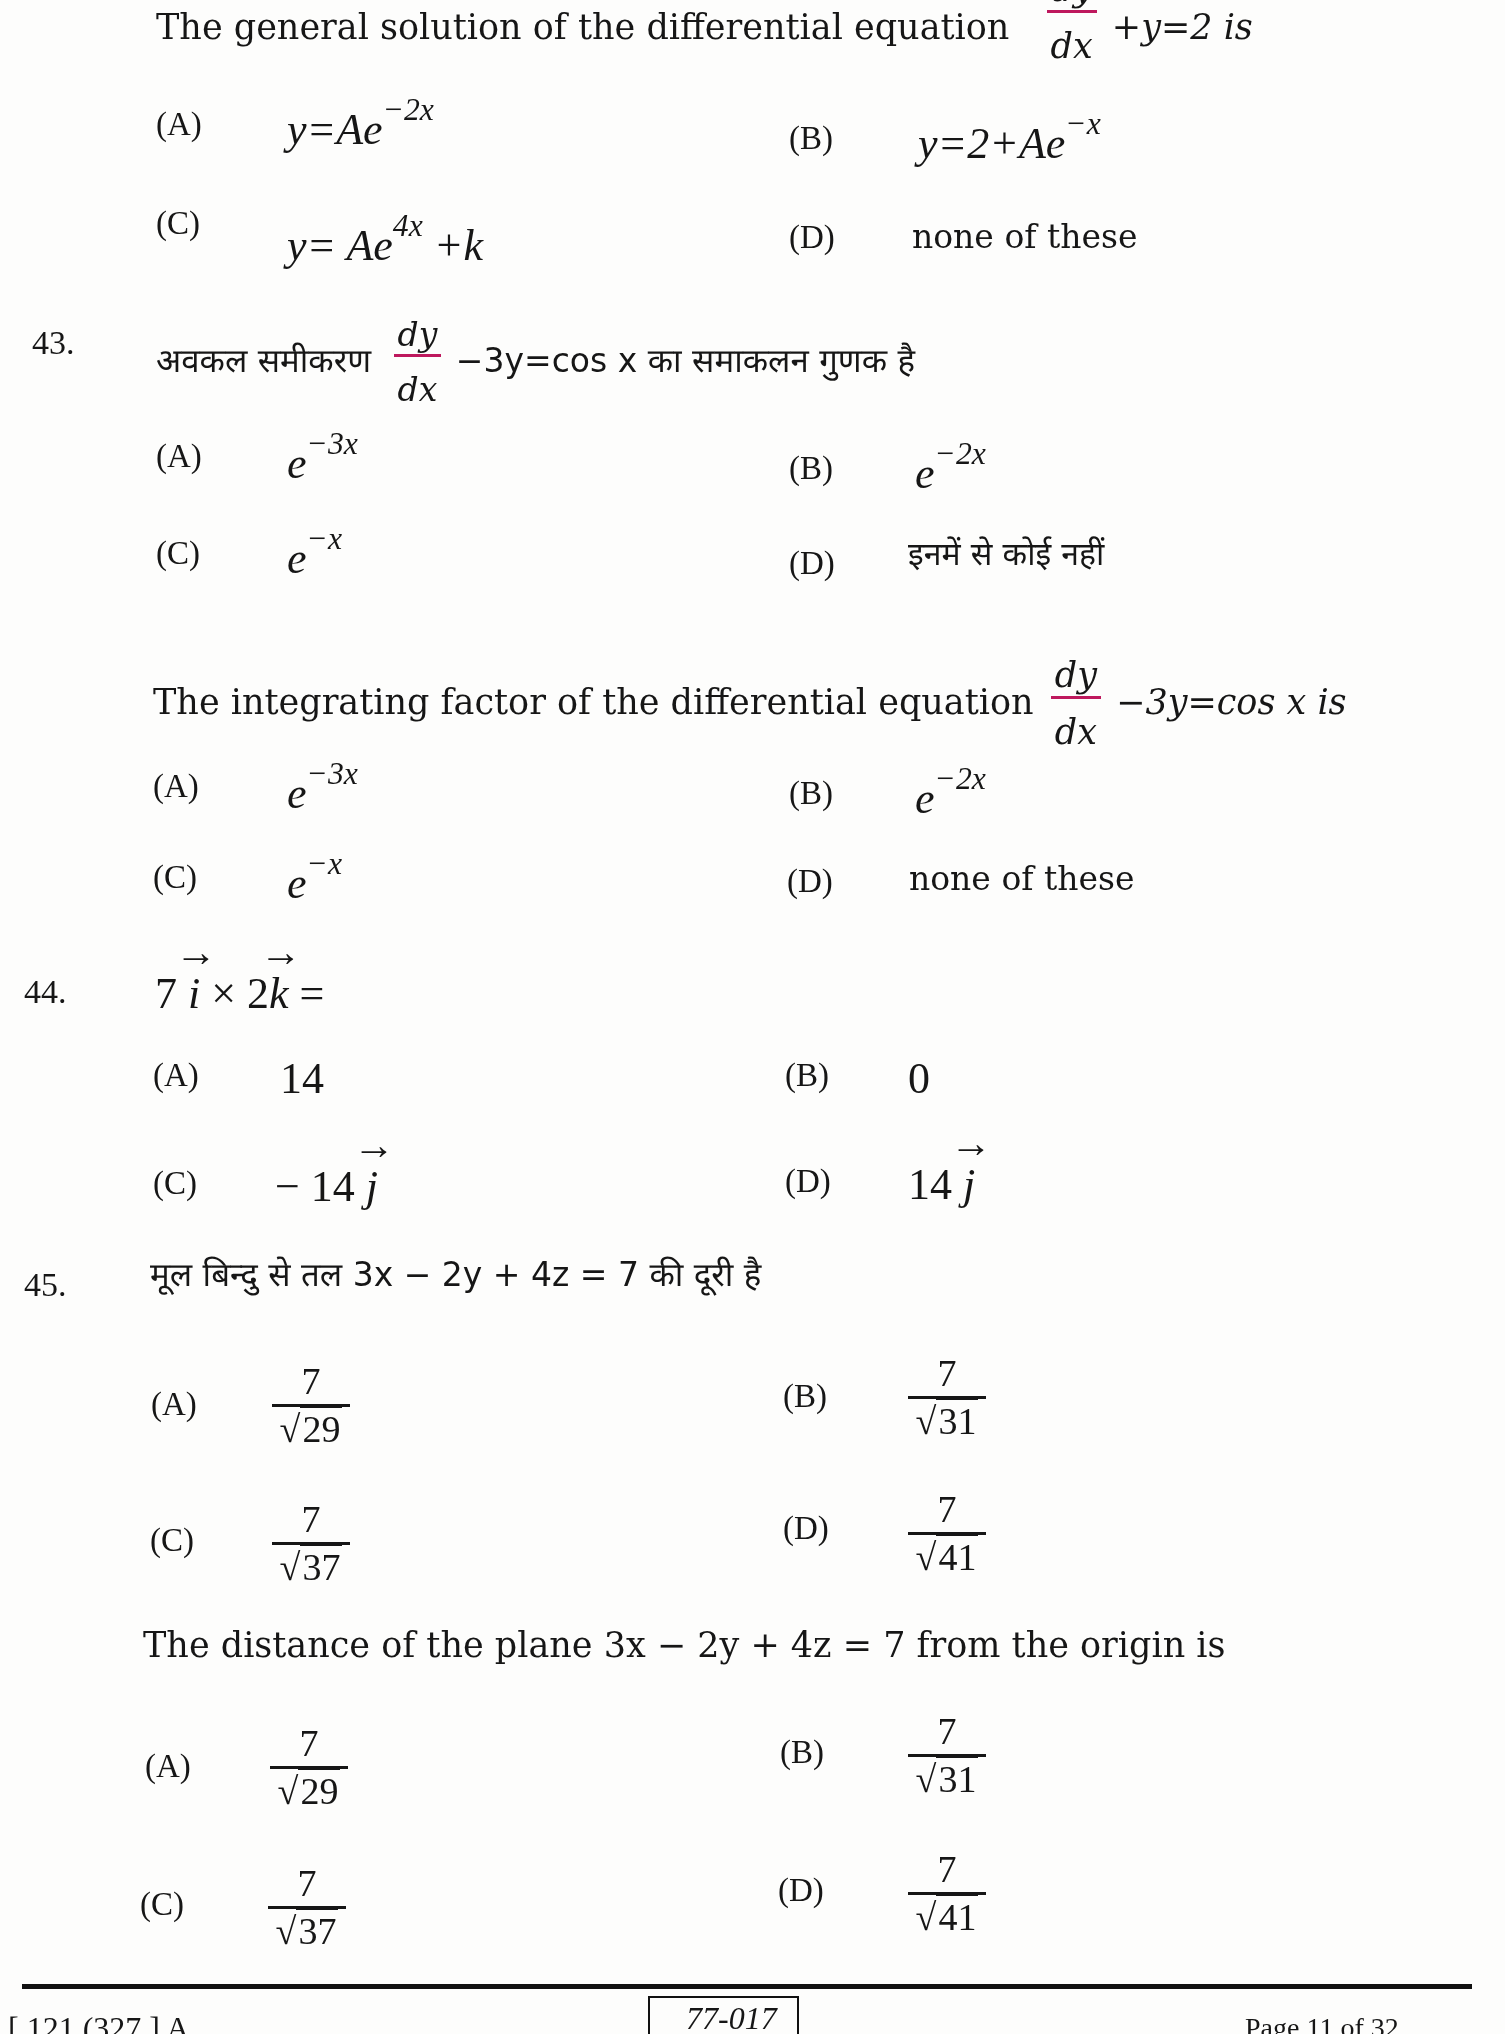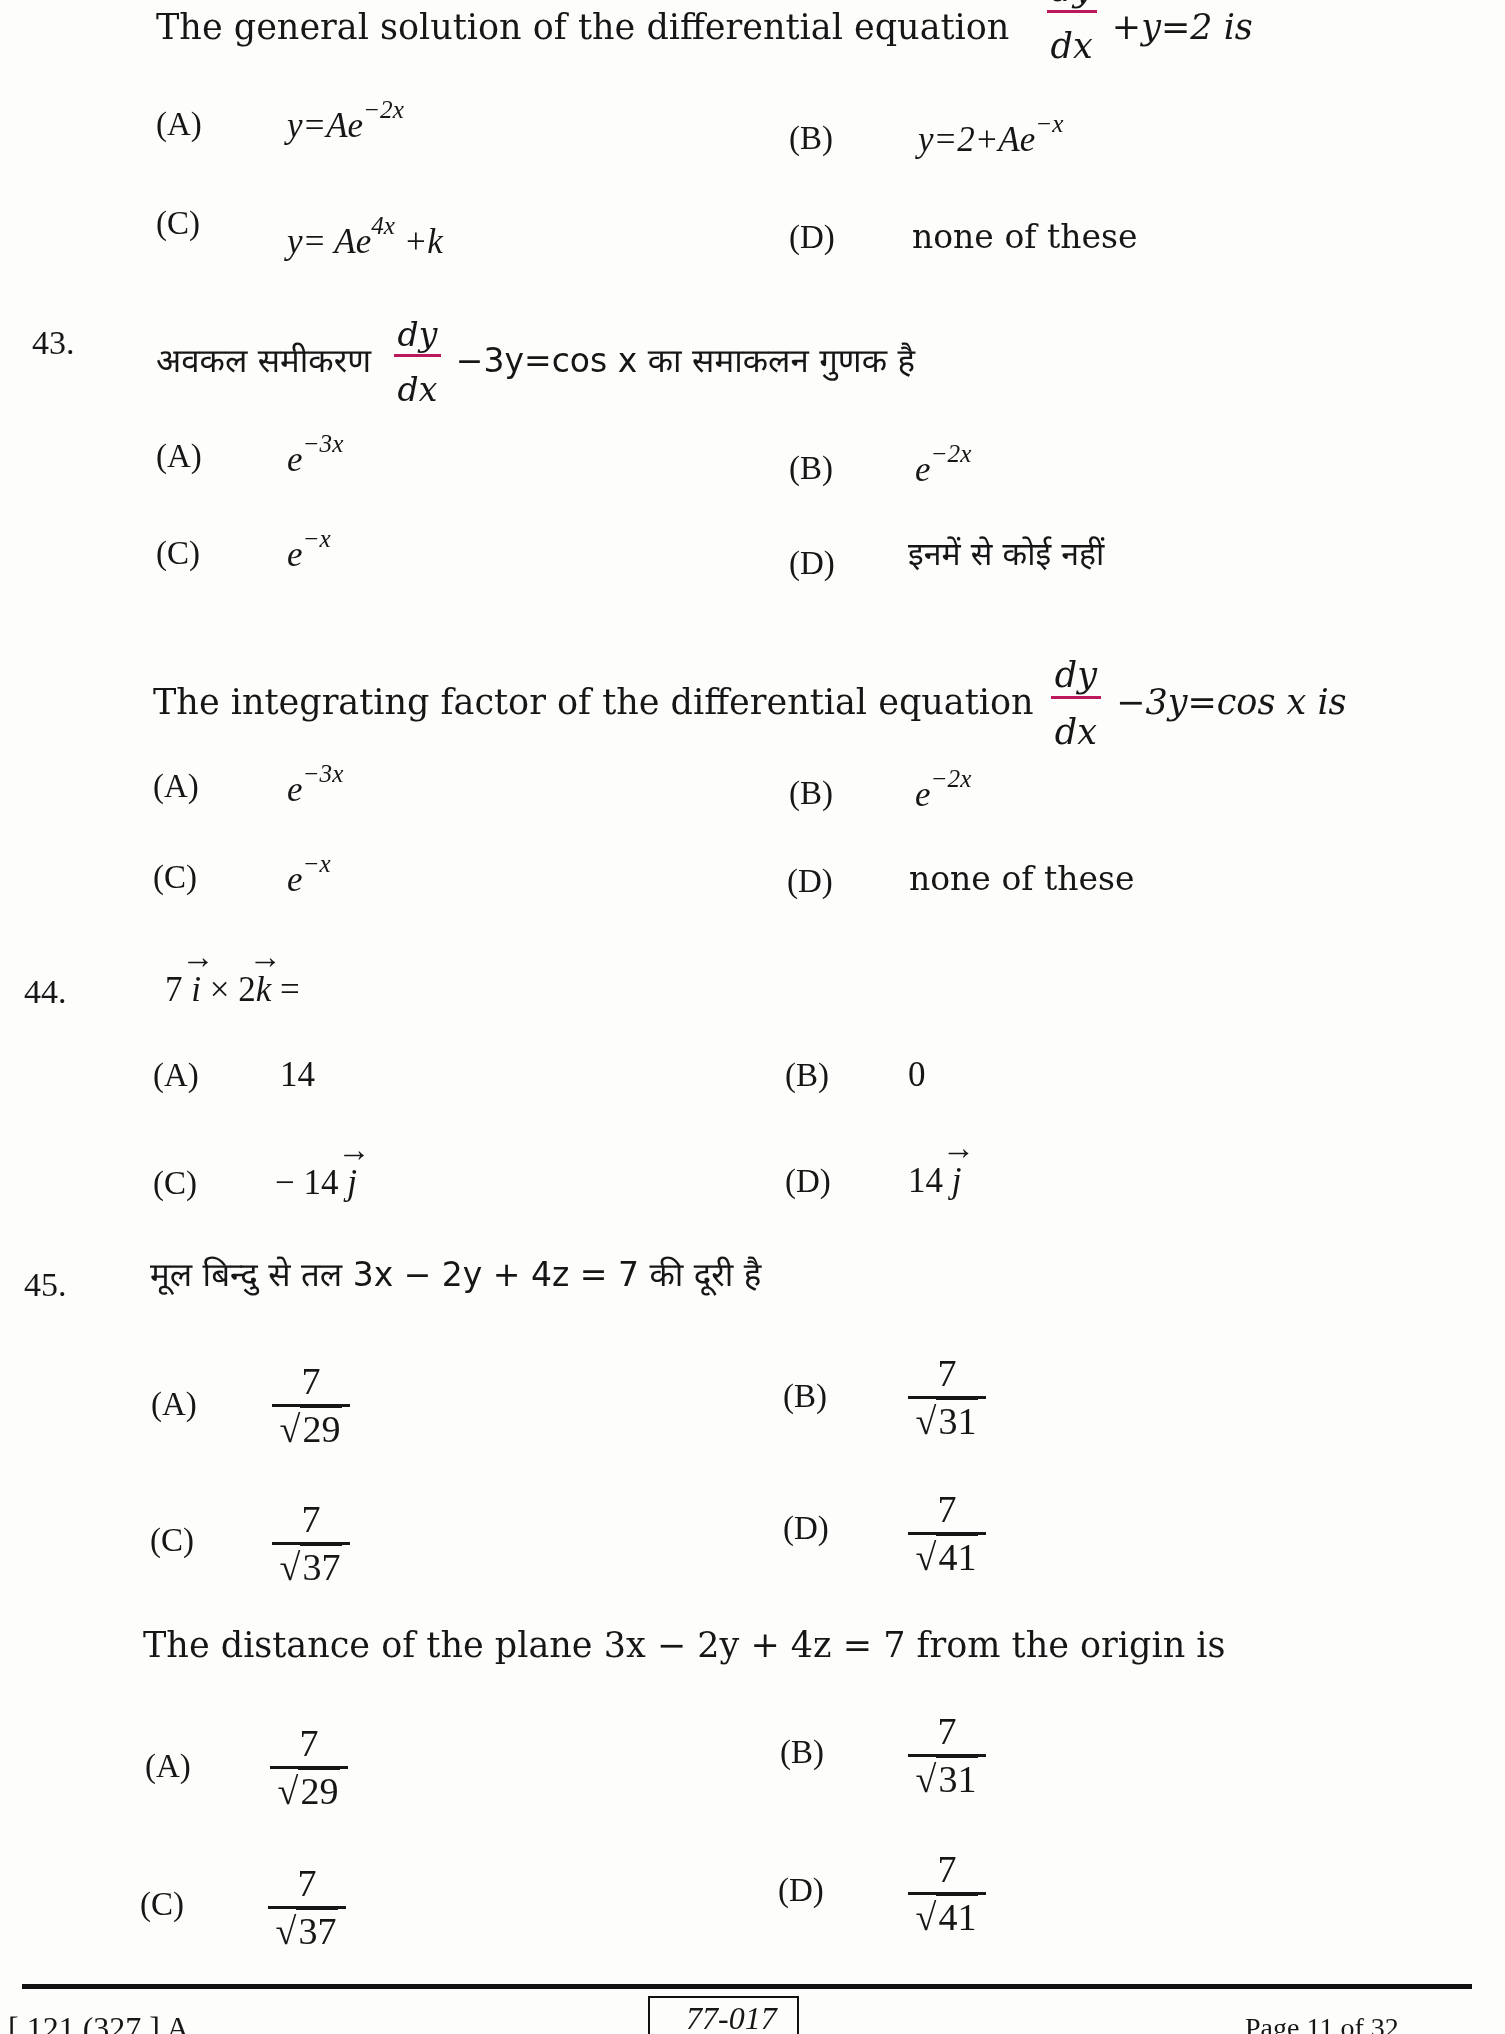--- a/index.html
+++ b/index.html
@@ -5,21 +5,21 @@
   html, body { margin: 0; padding: 0; }
   body {
     width: 1505px; height: 2034px; overflow: hidden; position: relative;
     background: #fdfdfc; color: #161616;
     font-family: "DejaVu Serif", "Liberation Serif", serif;
   }
   .abs { position: absolute; white-space: nowrap; }
   .qtext { font-size: 35px; line-height: 1; }
   .qnum { font-size: 34px; line-height: 1; font-family: "Liberation Serif", serif; }
   .lbl { font-size: 33px; line-height: 1; font-family: "Liberation Serif", serif; }
-  .val { font-size: 35px; line-height: 1; font-family: "Liberation Serif", serif; }
+  .val { font-size: 44px; line-height: 1; font-family: "Liberation Serif", serif; }
   .it { font-style: italic; }
   sup { font-size: 0.72em; vertical-align: 0.75em; line-height: 0; font-style: italic; }
   .frac { display: inline-flex; flex-direction: column; align-items: center; vertical-align: middle; line-height: 1; margin: 0 4px; }
   .frac .num { padding: 0 4px 3px 4px; border-bottom: 3px solid #be185d; }
   .frac .den { padding-top: 16px; }
   .bigfrac { display: inline-flex; flex-direction: column; align-items: center; line-height: 1; font-size: 38px; font-family: "Liberation Serif", serif; }
   .bigfrac .num { padding: 0 6px 4px 6px; border-bottom: 3px solid #161616; width: 66px; text-align: center; }
   .bigfrac .den { padding-top: 3px; text-align: right; }
   .sqrt-bar { border-top: 2px solid #161616; padding: 0 2px; }
   .vec { display: inline-block; position: relative; font-style: italic; }
@@ -101,21 +101,21 @@
   <span>e</span><sup>−2x</sup>
 </div>
 <div class="abs lbl" style="left:153px; top:861px;">(C)</div>
 <div class="abs val it" style="left:287px; top:862px;">
   <span>e</span><sup>−x</sup>
 </div>
 <div class="abs lbl" style="left:787px; top:865px;">(D)</div>
 <div class="abs val" style="left:909px; top:862px; font-family:'DejaVu Serif', serif; font-size:33px;">none of these</div>
 
 <div class="abs qnum" style="left:24px; top:975px;">44.</div>
-<div class="abs val" style="left:155px; top:972px;margin-left:10px;">
+<div class="abs val" style="left:155px; top:972px;">
   <span>7</span>
   <span class="vec">i</span>
   <span>×</span>
   <span>2</span><span class="vec">k</span>
   <span>=</span>
 </div>
 
 <div class="abs lbl" style="left:153px; top:1059px;">(A)</div>
 <div class="abs val" style="left:280px; top:1057px;">14</div>
 <div class="abs lbl" style="left:785px; top:1059px;">(B)</div>

